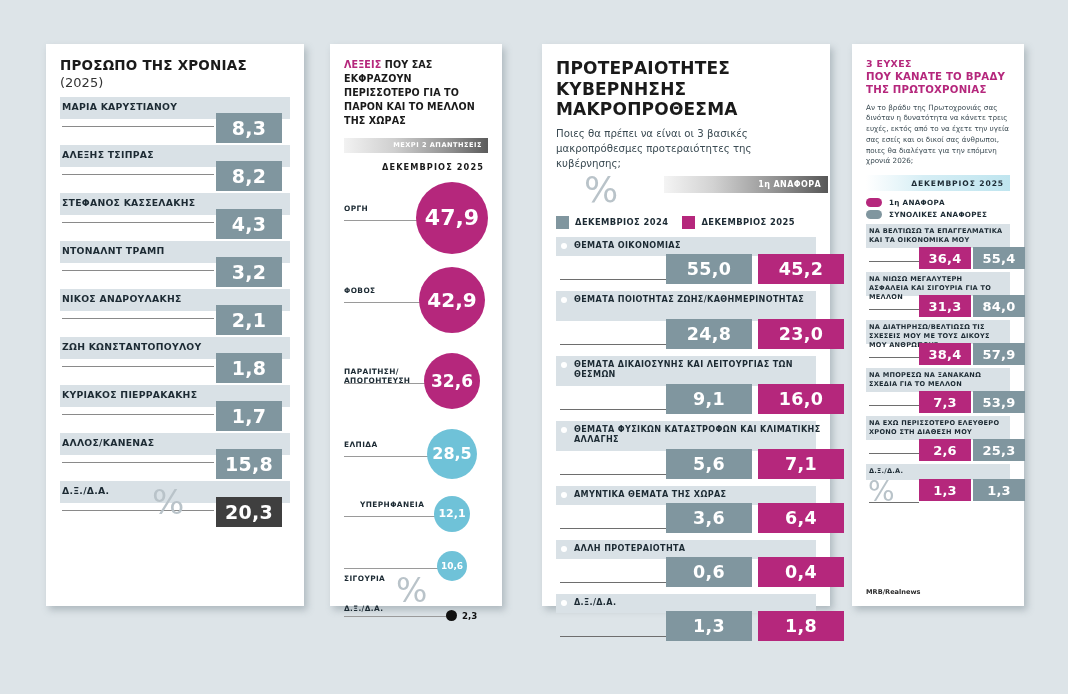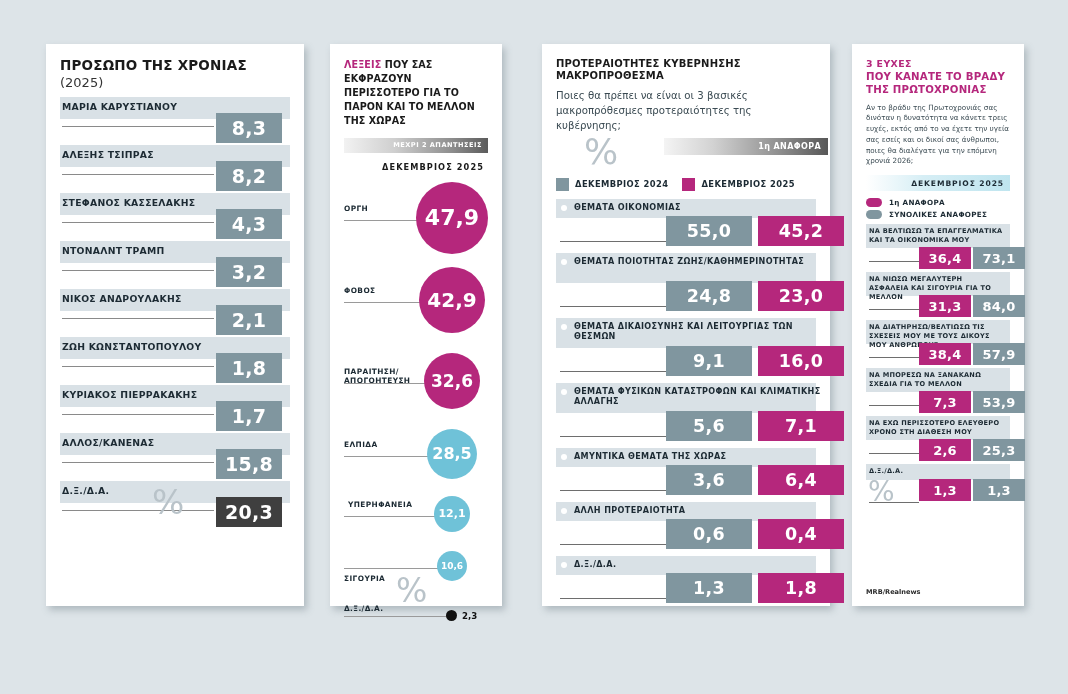--- a/index.html
+++ b/index.html
@@ -83,21 +83,21 @@
     position: absolute; border-radius: 50%;
     display: flex; align-items: center; justify-content: center;
     color: #fff; font-weight: bold;
   }
   .bub-m { background: #b5277c; }
   .bub-c { background: #6fc2d8; }
   .dot { position: absolute; width: 11px; height: 11px; border-radius: 50%; background: #111; }
   .dotval { position: absolute; font-size: 8.6px; font-weight: bold; color: #111; }
 
   
-  #panel-priority .p-title { font-size: 10px; line-height: 1.22; }
+  #panel-priority .p-title { font-size: 17px; line-height: 1.22; }
   #panel-priority .q {
     font-size: 10.2px; color: #3a4a52; line-height: 1.45; margin-top: 7px;
   }
   .gradbar3 {
     position: absolute; left: 108px; top: 0; width: 164px; height: 17px;
     background: linear-gradient(to right, #f4f4f4 0%, #d2d2d2 30%, #8f8f8f 70%, #575757 100%);
     display: flex; align-items: center; justify-content: flex-end;
     padding-right: 7px; color: #fff; font-size: 8px; font-weight: bold; letter-spacing: .4px;
   }
   .legend { display: flex; gap: 14px; align-items: center; margin-top: 6px; }
@@ -254,21 +254,21 @@
           <div class="wlbl" style="left:0px;top:191px;width:78px;">ΠΑΡΑΙΤΗΣΗ/ ΑΠΟΓΟΗΤΕΥΣΗ</div>
           <div class="wrule" style="left:0px;top:207px;width:86px;"></div>
           <div class="bubble bub-m" style="left:80px;top:177px;width:56px;height:56px;font-size:17px;">32,6</div>
         </div>
         <div class="wrow">
           <div class="wlbl" style="left:0px;top:264px;width:78px;">ΕΛΠΙΔΑ</div>
           <div class="wrule" style="left:0px;top:280px;width:89px;"></div>
           <div class="bubble bub-c" style="left:83px;top:253px;width:50px;height:50px;font-size:16px;">28,5</div>
         </div>
         <div class="wrow">
-          <div class="wlbl" style="left:4px;top:324px;width:78px;">ΥΠΕΡΗΦΑΝΕΙΑ</div>
+          <div class="wlbl" style="left:16px;top:324px;width:78px;">ΥΠΕΡΗΦΑΝΕΙΑ</div>
           <div class="wrule" style="left:0px;top:340px;width:96px;"></div>
           <div class="bubble bub-c" style="left:90px;top:320px;width:36px;height:36px;font-size:11px;">12,1</div>
         </div>
         <div class="wrow">
           <div class="wlbl" style="left:0px;top:398px;width:78px;">ΣΙΓΟΥΡΙΑ</div>
           <div class="wrule" style="left:0px;top:392px;width:99px;"></div>
           <div class="bubble bub-c" style="left:93px;top:375px;width:30px;height:30px;font-size:9px;">10,6</div>
         </div>
         <div class="pct-big" style="left:52px;top:398px;font-size:33px;">%</div>
         <div class="wrow">
@@ -380,21 +380,21 @@
         <span class="pill grey"></span>
         <span class="tx">ΣΥΝΟΛΙΚΕΣ ΑΝΑΦΟΡΕΣ</span>
       </div>
     </div>
     <div id="wishes-rows" style="margin-top:4px;">
         <div class="wsrow" style="height: 43px;">
           <div class="wsband" style="height:24px;"></div>
           <div class="wslbl" style="width:135px;">ΝΑ ΒΕΛΤΙΩΣΩ ΤΑ ΕΠΑΓΓΕΛΜΑΤΙΚΑ ΚΑΙ ΤΑ ΟΙΚΟΝΟΜΙΚΑ ΜΟΥ</div>
           <div class="wsrule" style="top:37px;"></div>
           <div class="wv m" style="top:23px;">36,4</div>
-          <div class="wv g" style="top:23px;">73,1</div>
+          <div class="wv g" style="top:23px;">55,4</div>
         </div>
         <div class="wsrow" style="height: 43px;">
           <div class="wsband" style="height:24px;"></div>
           <div class="wslbl" style="width:135px;">ΝΑ ΝΙΩΣΩ ΜΕΓΑΛΥΤΕΡΗ ΑΣΦΑΛΕΙΑ ΚΑΙ ΣΙΓΟΥΡΙΑ ΓΙΑ ΤΟ ΜΕΛΛΟΝ</div>
           <div class="wsrule" style="top:37px;"></div>
           <div class="wv m" style="top:23px;">31,3</div>
           <div class="wv g" style="top:23px;">84,0</div>
         </div>
         <div class="wsrow" style="height: 43px;">
           <div class="wsband" style="height:24px;"></div>

